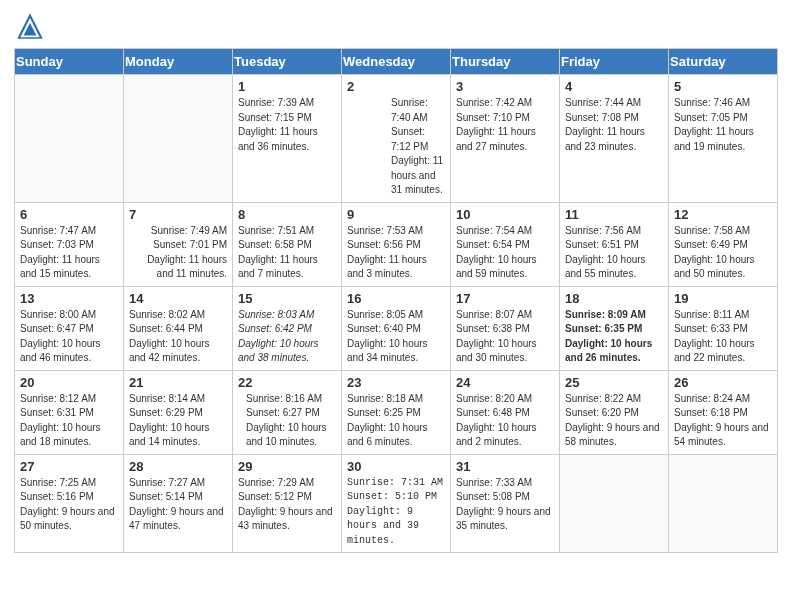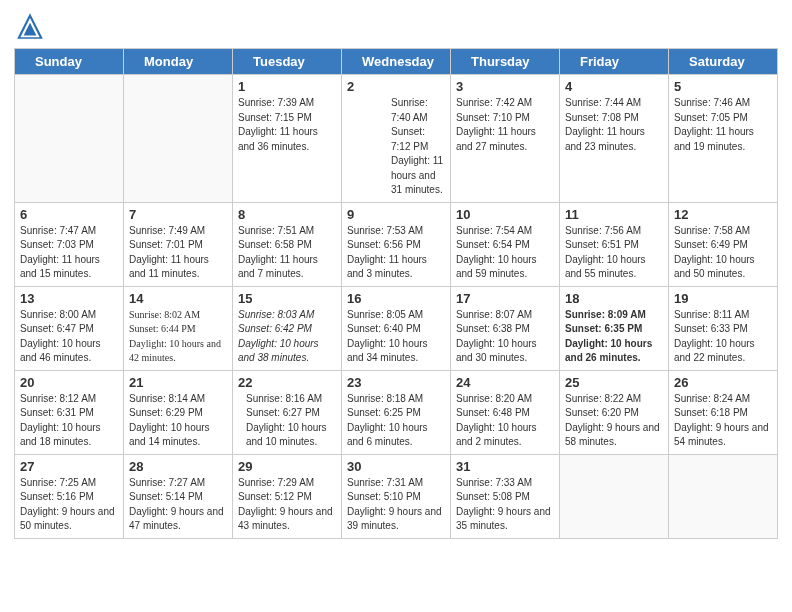--- a/index.html
+++ b/index.html
@@ -61,21 +61,21 @@
     }
     .calendar {
       width: 100%;
       border-collapse: collapse;
       table-layout: fixed;
     }
     .calendar th {
       background: #3a7abf;
       color: #fff;
       text-align: left;
-      padding: 5px 20px;
+      padding: 5px 1px;
       font-size: 13px;
       font-weight: bold;
       border: 1px solid #ccc;
     }
     .calendar td {
       vertical-align: top;
       border: 1px solid #ccc;
       padding: 4px 5px;
       font-size: 10.5px;
       color: #333;
@@ -166,21 +166,21 @@
         </tr>
         <tr>
           <td>
             <span class="day-num">6</span>
             <div class="day-info" style="white-space: pre-line;">Sunrise: 7:47 AM
 Sunset: 7:03 PM
 Daylight: 11 hours and 15 minutes.</div>
           </td>
           <td>
             <span class="day-num">7</span>
-            <div class="day-info" style="white-space: pre-line;">Sunrise: 7:49 AM
+            <div class="day-info" style="white-space: pre-line; text-align: right;">Sunrise: 7:49 AM
 Sunset: 7:01 PM
 Daylight: 11 hours and 11 minutes.</div>
           </td>
           <td>
             <span class="day-num">8</span>
             <div class="day-info" style="white-space: pre-line;">Sunrise: 7:51 AM
 Sunset: 6:58 PM
 Daylight: 11 hours and 7 minutes.</div>
           </td>
           <td>
@@ -210,21 +210,21 @@
         </tr>
         <tr>
           <td>
             <span class="day-num">13</span>
             <div class="day-info" style="white-space: pre-line;">Sunrise: 8:00 AM
 Sunset: 6:47 PM
 Daylight: 10 hours and 46 minutes.</div>
           </td>
           <td>
             <span class="day-num">14</span>
-            <div class="day-info" style="white-space: pre-line; font-family: Liberation Serif, serif;">Sunrise: 8:02 AM
+            <div class="day-info" style="white-space: pre-line;">Sunrise: 8:02 AM
 Sunset: 6:44 PM
 Daylight: 10 hours and 42 minutes.</div>
           </td>
           <td>
             <span class="day-num">15</span>
             <div class="day-info" style="white-space: pre-line; font-style: italic;">Sunrise: 8:03 AM
 Sunset: 6:42 PM
 Daylight: 10 hours and 38 minutes.</div>
           </td>
           <td>
@@ -310,21 +310,21 @@
 Daylight: 9 hours and 47 minutes.</div>
           </td>
           <td>
             <span class="day-num">29</span>
             <div class="day-info" style="white-space: pre-line;">Sunrise: 7:29 AM
 Sunset: 5:12 PM
 Daylight: 9 hours and 43 minutes.</div>
           </td>
           <td>
             <span class="day-num">30</span>
-            <div class="day-info" style="white-space: pre-line;">Sunrise: 7:31 AM
+            <div class="day-info" style="white-space: pre-line; font-family: Liberation Mono, monospace;">Sunrise: 7:31 AM
 Sunset: 5:10 PM
 Daylight: 9 hours and 39 minutes.</div>
           </td>
           <td>
             <span class="day-num">31</span>
             <div class="day-info" style="white-space: pre-line;">Sunrise: 7:33 AM
 Sunset: 5:08 PM
 Daylight: 9 hours and 35 minutes.</div>
           </td>
           <td class="empty"></td>

